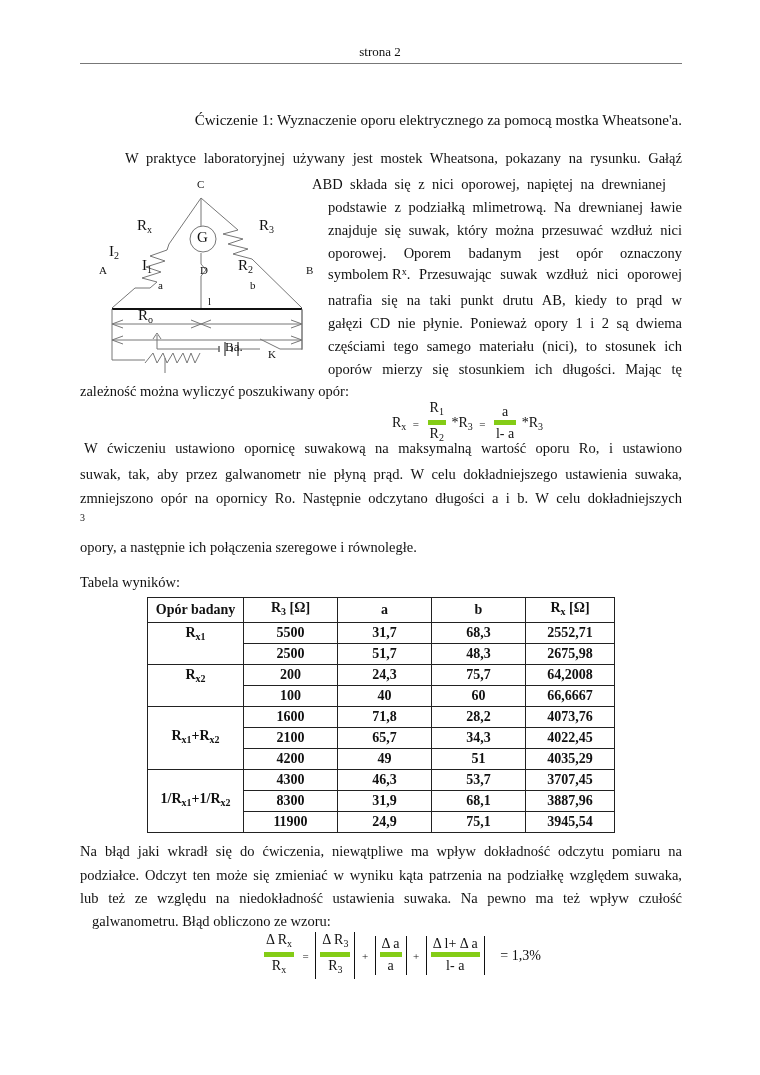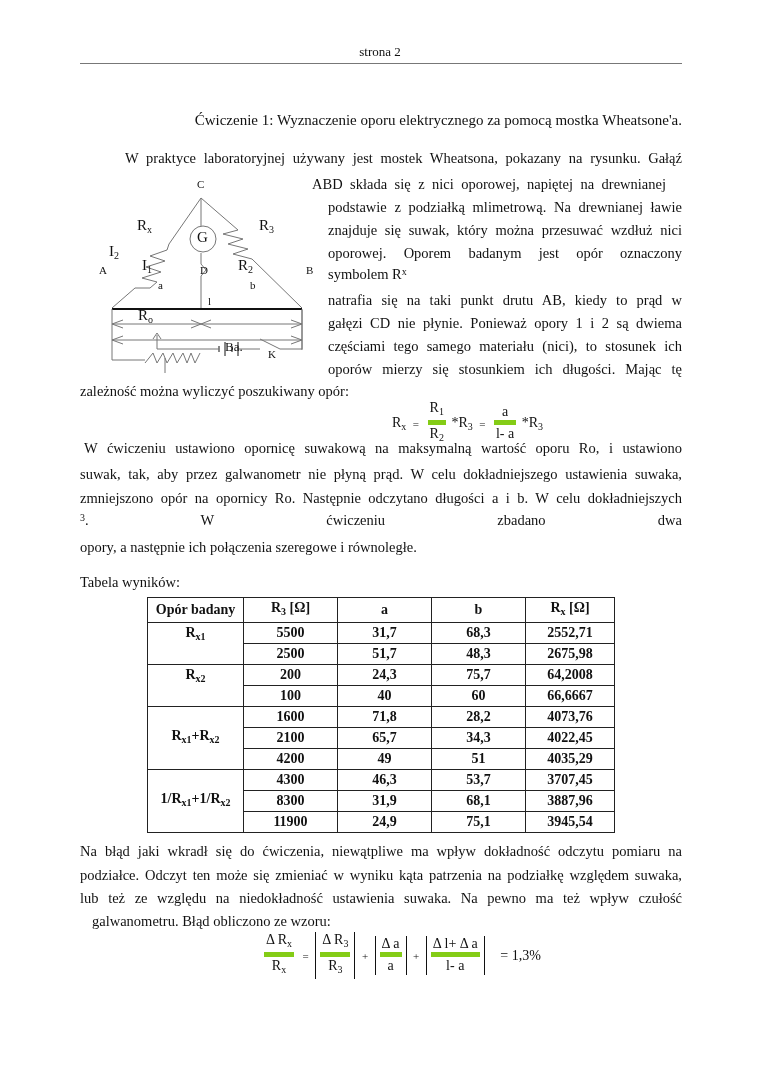--- a/index.html
+++ b/index.html
@@ -35,20 +35,21 @@
 <div class="abs title">Ćwiczenie 1: Wyznaczenie oporu elektrycznego za pomocą mostka Wheatsone'a.</div>
 
 <div class="line just" style="left:125px; top:150px; width:557px;">W praktyce laboratoryjnej używany jest mostek Wheatsona, pokazany na rysunku. Gałąź</div>
 <div class="line just" style="left:312px; top:176px; width:354px;">ABD składa się z nici oporowej, napiętej na drewnianej</div>
 <div class="line just" style="left:328px; top:199px; width:354px;">podstawie z podziałką mlimetrową. Na drewnianej ławie</div>
 <div class="line just" style="left:328px; top:222px; width:354px;">znajduje się suwak, który można przesuwać wzdłuż nici</div>
 <div class="line just" style="left:328px; top:245px; width:354px;">oporowej. Oporem badanym jest opór oznaczony</div>
 <div class="line" style="left:328px; top:266px; width:354px; display:flex;">
   <span>symbolem R</span>
     <sub>x</sub>
+    <span style="flex:1; text-align:justify; text-align-last:justify;">. Przesuwając suwak wzdłuż nici oporowej</span>
 </div>
 <div class="line just" style="left:328px; top:292px; width:354px;">natrafia się na taki punkt drutu AB, kiedy to prąd w</div>
 <div class="line just" style="left:328px; top:315px; width:354px;">gałęzi CD nie płynie. Ponieważ opory 1 i 2 są dwiema</div>
 <div class="line just" style="left:328px; top:338px; width:354px;">częściami tego samego materiału (nici), to stosunek ich</div>
 <div class="line just" style="left:328px; top:361px; width:354px;">oporów mierzy się stosunkiem ich długości. Mając tę</div>
 <div class="line" style="left:80px; top:383px;">zależność można wyliczyć poszukiwany opór:</div>
 
 <svg class="abs" style="left:95px; top:178px;" width="230" height="195" viewBox="0 0 230 195" fill="none" stroke="#777" stroke-width="1">
 
   <polyline points="17,130 40,110 55,110 62,104 47,100 66,94 51,89 70,83 55,78 72,72 74,66 106,20"></polyline>
@@ -115,21 +116,20 @@
   <span class="op">=</span>
   <span class="frac"><span class="num">a</span><span class="den">l- a</span></span>
   <span class="sym"><span>*R</span><sub>3</sub></span>
 </div>
 
 <div class="line just" style="left:84px; top:440px; width:598px;">W ćwiczeniu ustawiono opornicę suwakową na maksymalną wartość oporu Ro, i ustawiono</div>
 <div class="line just" style="left:80px; top:466px; width:602px;">suwak, tak, aby przez galwanometr nie płyną prąd. W celu dokładniejszego ustawienia suwaka,</div>
 <div class="line just" style="left:80px; top:490px; width:602px;">zmniejszono opór na opornicy Ro. Następnie odczytano długości a i b. W celu dokładniejszych</div>
 <div class="line" style="left:80px; top:512px; width:602px; display:flex;">
     <sub>3</sub>
-    <span style="flex:1; text-align:justify; text-align-last:justify;">. W ćwiczeniu zbadano dwa</span>
 </div>
 <div class="line" style="left:80px; top:539px;">opory, a następnie ich połączenia szeregowe i równoległe.</div>
 
 <div class="line" style="left:80px; top:574px;">Tabela wyników:</div>
 
 <table class="res">
   <tbody>
       <tr>
     <th class="c0">Opór badany</th>
     <th class="c1"><span>R</span><sub>3</sub><span> [Ω]</span></th>

